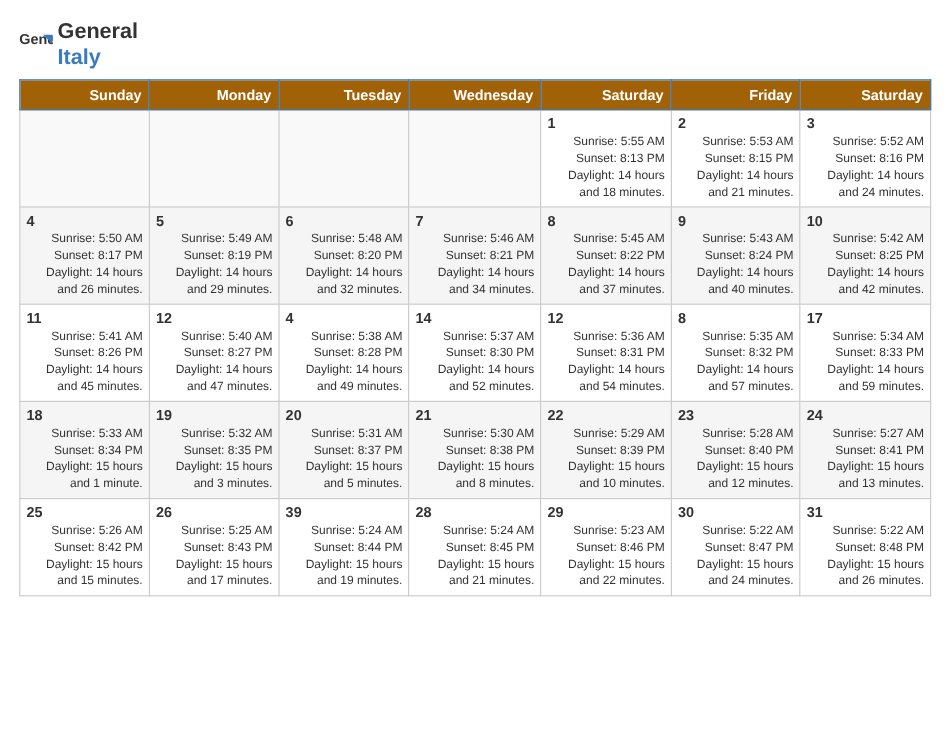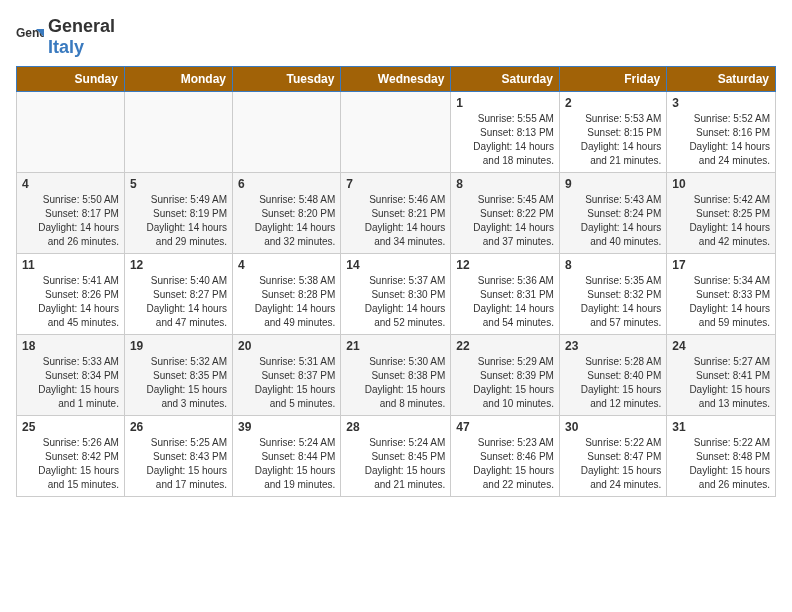--- a/index.html
+++ b/index.html
@@ -235,21 +235,21 @@
         </td>
         <td>
           <div class="day-num">39</div>
           <div class="day-info">Sunrise: 5:24 AM<br>Sunset: 8:44 PM<br>Daylight: 15 hours and 19 minutes.</div>
         </td>
         <td>
           <div class="day-num">28</div>
           <div class="day-info">Sunrise: 5:24 AM<br>Sunset: 8:45 PM<br>Daylight: 15 hours and 21 minutes.</div>
         </td>
         <td>
-          <div class="day-num">47</div>
+          <div class="day-num">29</div>
           <div class="day-info">Sunrise: 5:23 AM<br>Sunset: 8:46 PM<br>Daylight: 15 hours and 22 minutes.</div>
         </td>
         <td>
           <div class="day-num">30</div>
           <div class="day-info">Sunrise: 5:22 AM<br>Sunset: 8:47 PM<br>Daylight: 15 hours and 24 minutes.</div>
         </td>
         <td>
           <div class="day-num">31</div>
           <div class="day-info">Sunrise: 5:22 AM<br>Sunset: 8:48 PM<br>Daylight: 15 hours and 26 minutes.</div>
         </td>

